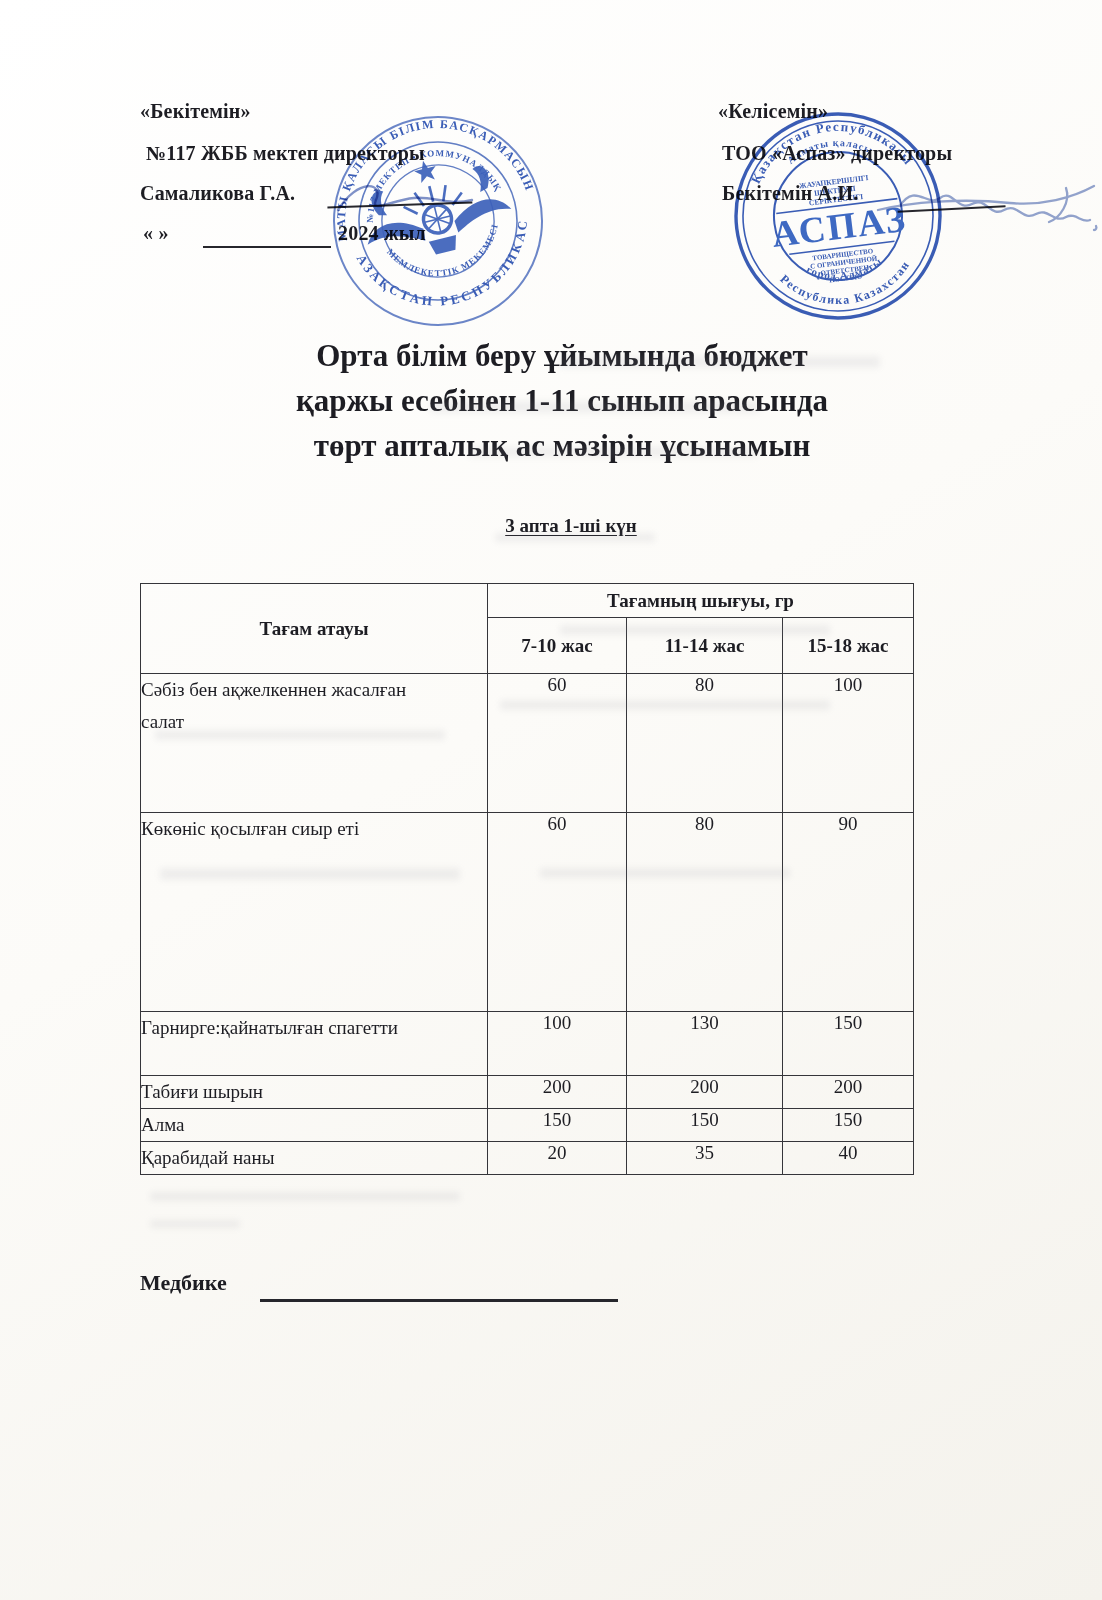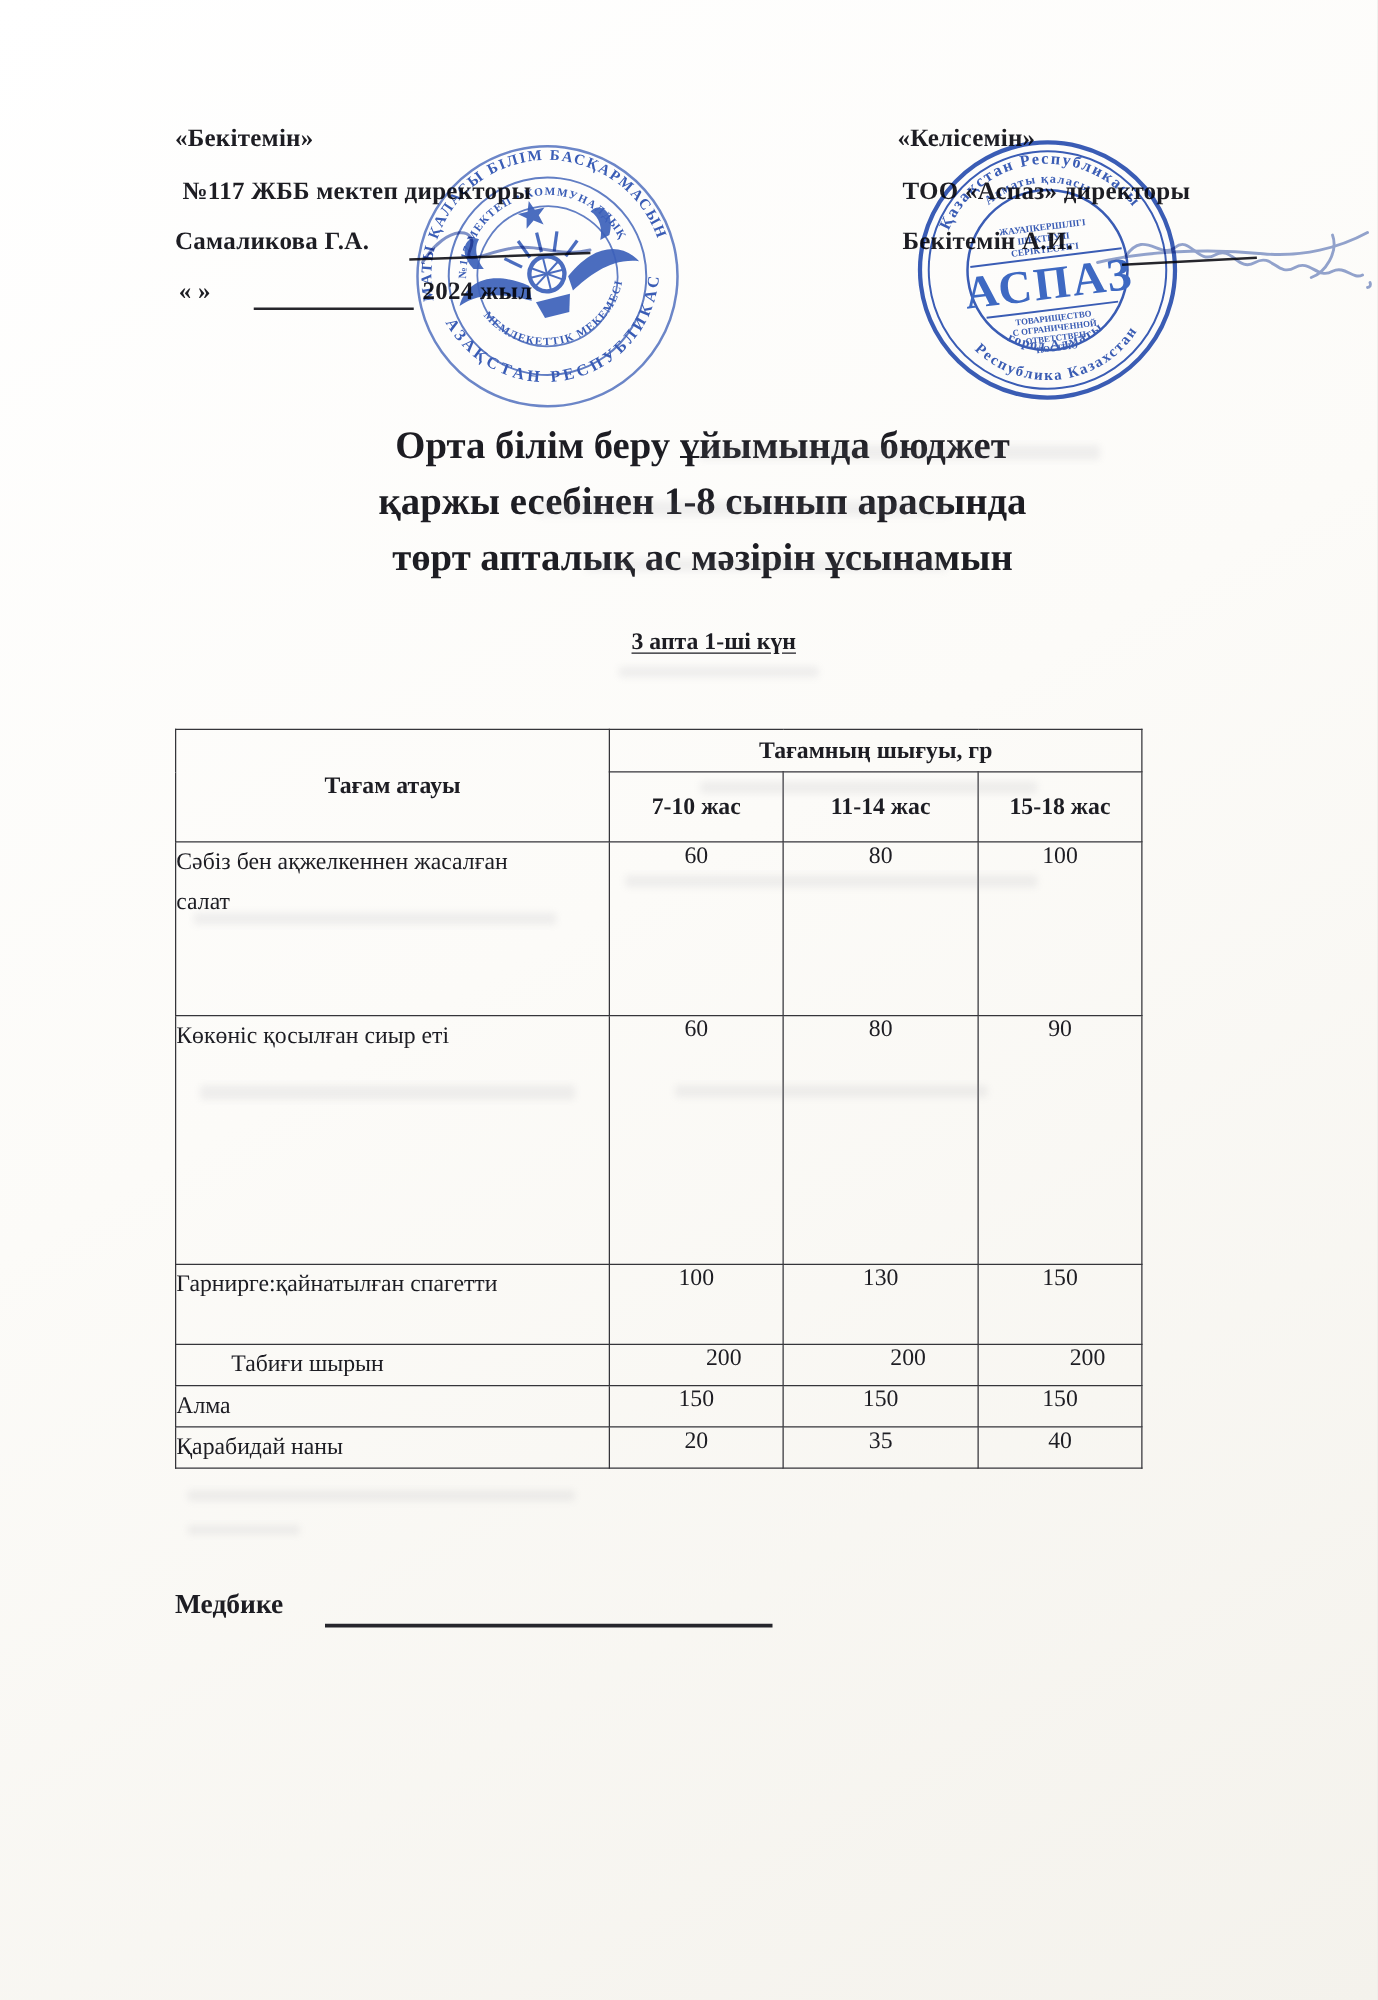--- a/index.html
+++ b/index.html
@@ -6,40 +6,40 @@
   body{background:#e8e6e1;}
   #page{
     position:relative;width:1102px;height:1600px;overflow:hidden;
     background:linear-gradient(150deg,#ffffff 0%,#fcfbf8 45%,#f4f2ec 100%);
     font-family:"Liberation Serif","DejaVu Serif",serif;
     color:#1d1d23;
   }
   .abs{position:absolute;}
   .hdr{font-weight:bold;font-size:20px;letter-spacing:.2px;white-space:nowrap;}
   .titleline{font-weight:bold;font-size:31px;line-height:45px;}
-  .subtitle{font-weight:bold;font-size:19px;text-decoration:underline;text-underline-offset:3px;}
+  .subtitle{font-weight:bold;font-size:19px;text-decoration:underline;text-underline-offset:3px;margin-top:12px;}
   .ink-line{border-bottom:2px solid #26262c;}
   
   table.menu{border-collapse:collapse;table-layout:fixed;}
   table.menu td{
     border:1.7px solid #35353a;
     font-size:19px;
     padding:0;
     overflow:hidden;
   }
   td.grp{font-weight:bold;text-align:center;height:33px;}
   td.nameh{font-weight:bold;text-align:center;vertical-align:middle;}
   td.ageh{font-weight:bold;text-align:center;vertical-align:middle;height:55px;}
   td.nm{vertical-align:top;text-align:left;padding:5px 8px 0 10px;}
   td.nm span{display:inline-block;max-width:295px;line-height:32px;}
   td.val{vertical-align:top;text-align:center;padding-top:4px;margin-top:16px;}
   tr.r0 td{height:138px;}
   tr.r1 td{height:198px;}
   tr.r2 td{height:63px;}
-  tr.r3 td{height:32px;padding-left:44px;}
+  tr.r3 td{height:32px;}
   tr.r4 td{height:32px;}
   tr.r5 td{height:32px;}
   
   .stamp{mix-blend-mode:multiply;opacity:.93;}
   .stamp text{font-family:"Liberation Serif","DejaVu Serif",serif;}
   .ghost{position:absolute;background:#8f8f99;opacity:.12;filter:blur(3px);border-radius:3px;}
   .sig{mix-blend-mode:multiply;}
 </style>
 </head>
 <body>
@@ -152,21 +152,21 @@
     <g fill="none" stroke="#8195c8" stroke-width="2.3" stroke-linecap="round" opacity=".85">
       <path d="M 8 50 C 40 42 92 38 140 43 C 172 46 202 38 224 26"></path>
       <path d="M 30 46 C 45 22 58 48 70 38 C 82 28 88 52 102 44 C 116 36 120 58 134 50 C 148 42 152 62 166 54 C 178 47 184 64 196 57 C 206 52 212 64 220 60"></path>
       <path d="M 196 28 C 201 42 190 58 179 62"></path>
       <path d="M 226 66 C 227 68 226 70 224 70"></path>
     </g>
   </svg>
 
   <div class="abs" style="left:262px;top:333px;width:600px;text-align:center;">
     <div class="titleline">Орта білім беру ұйымында бюджет</div>
-    <div class="titleline">қаржы есебінен 1-8  сынып арасында</div>
+    <div class="titleline">қаржы есебінен 1-11  сынып арасында</div>
     <div class="titleline">төрт апталық ас мәзірін ұсынамын</div>
   </div>
 
   <div class="abs subtitle" style="left:271px;top:503px;width:600px;text-align:center;">3 апта 1-ші күн</div>
 
   <table class="menu abs" style="left:140px;top:583px;width:773px;">
     <colgroup>
       <col style="width:347px">
         <col style="width:139px">
         <col style="width:156px">

